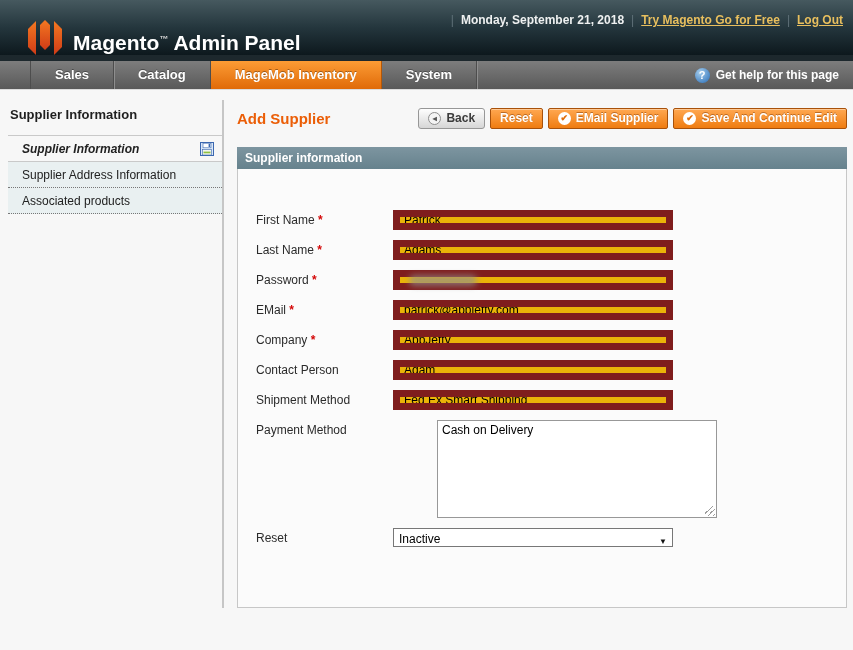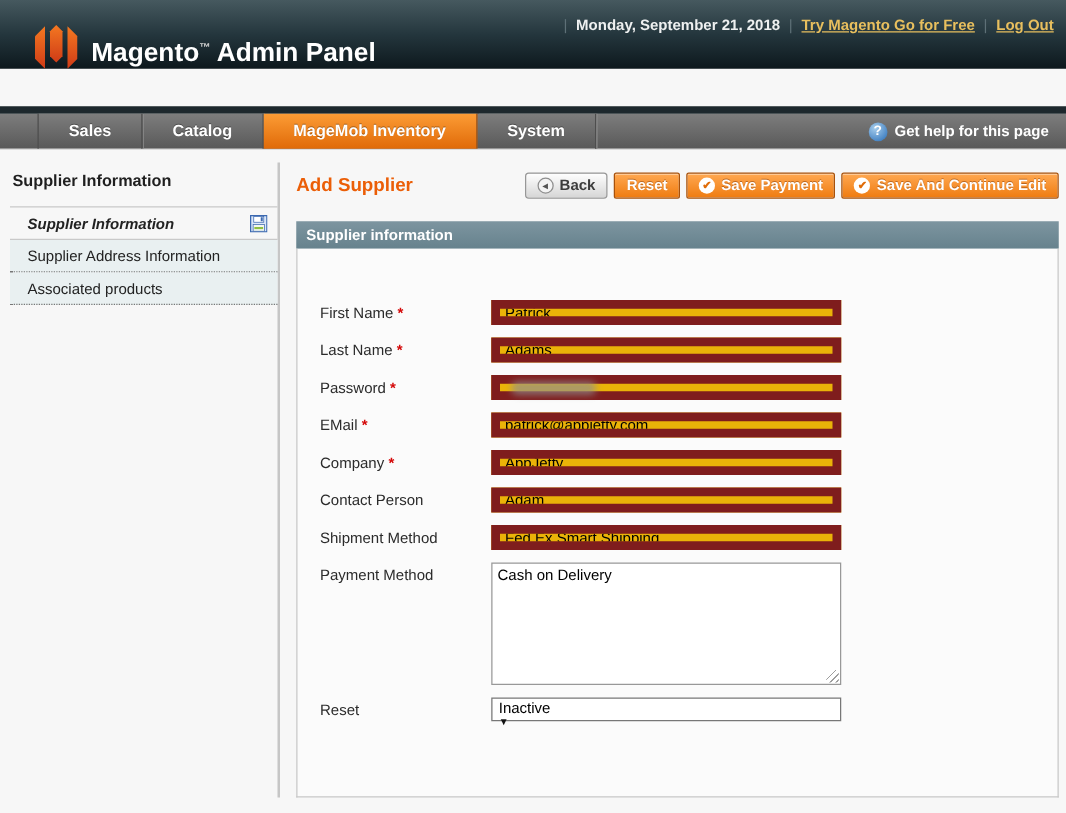--- a/index.html
+++ b/index.html
@@ -12,21 +12,21 @@
   .logo{width:34px;height:38px;display:block;flex-shrink:0;}
   .brand{color:#fff;font-size:21px;font-weight:bold;margin-left:11px;white-space:nowrap;}
   .brand .tm{font-size:9px;vertical-align:super;color:#d7d7d7;font-weight:bold;}
   .hdr-right{margin-left:auto;align-self:flex-start;margin-top:13px;display:flex;align-items:center;gap:7px;
              color:#eef0f0;font-size:12px;font-weight:bold;white-space:nowrap;}
   .hdr-sep{color:#5e7077;font-weight:normal;}
   .hdr-link{color:#e8bf5e;text-decoration:underline;cursor:pointer;}
 
   
   .nav{height:28px;background:linear-gradient(180deg,#7d7d7d,#595959);border-top:6px solid #1d282d;
-       border-bottom:1px solid #dcdcdc;display:flex;padding-left:30px;margin-top:30px;}
+       border-bottom:1px solid #dcdcdc;display:flex;padding-left:30px;}
   .nav-item{color:#fff;font-weight:bold;font-size:13px;line-height:28px;padding:0 24px;cursor:pointer;
             border-right:1px solid #4d4d4d;box-shadow:1px 0 0 #8e8e8e;text-shadow:0 -1px 0 rgba(0,0,0,.35);}
   .nav-item:first-child{border-left:1px solid #4d4d4d;}
   .nav-item.active{background:linear-gradient(180deg,#fc9c35,#e06a08);box-shadow:none;border-right:1px solid #b45708;}
   .nav-help{margin-left:auto;display:flex;align-items:center;gap:6px;color:#fff;font-weight:bold;font-size:12px;
             padding-right:14px;cursor:pointer;}
   .help-ic{width:15px;height:15px;border-radius:50%;flex-shrink:0;
            background:radial-gradient(circle at 35% 30%,#a6cdec,#4684c4 75%);
            color:#fff;font-size:11px;font-weight:bold;text-align:center;line-height:15px;}
 
@@ -58,28 +58,28 @@
                font-weight:bold;font-size:12px;padding-left:8px;}
   .fieldset{border:1px solid #c7c7c7;border-top:none;background:#fbfbfb;height:439px;box-sizing:border-box;
             padding:41px 15px 0 18px;}
   .frow{display:flex;align-items:flex-start;margin-bottom:10px;}
   .flabel{width:137px;flex-shrink:0;font-size:12px;color:#2b2b2b;line-height:20px;}
   .req{color:#d40707;font-weight:bold;}
   .finput{width:280px;height:20px;box-sizing:border-box;border:7px solid #7f1d1d;background:#eab308;
           font-size:12px;font-family:"Liberation Sans",sans-serif;padding:2px 4px;color:#000;}
   .finput.pass{display:flex;align-items:center;}
   .blob{width:68px;height:11px;background:#8f8f8f;border-radius:5px;filter:blur(3px);margin-left:5px;opacity:.7;}
-  .ta-wrap{position:relative;}
+  .ta-wrap{position:relative;margin-left:44px;}
   .ftextarea{width:280px;height:98px;box-sizing:border-box;border:1px solid #989898;background:#fff;display:block;
              font-size:12px;font-family:"Liberation Sans",sans-serif;padding:2px 4px;color:#000;resize:none;}
   .ta-handle{position:absolute;right:2px;bottom:2px;width:10px;height:10px;cursor:nwse-resize;
              background-image:linear-gradient(135deg,transparent 0 35%,#9d9d9d 35% 42%,transparent 42% 60%,
              #9d9d9d 60% 67%,transparent 67% 85%,#9d9d9d 85% 92%,transparent 92%);}
   .fselect{width:280px;height:19px;box-sizing:border-box;border:1px solid #777;background:#fff;display:flex;
-           align-items:flex-start;padding:0 5px;font-size:12px;color:#000;cursor:pointer;flex-direction:column;}
+           align-items:flex-end;padding:0 5px;font-size:12px;color:#000;cursor:pointer;}
   .sel-val{flex:1;}
   .sel-arrow{font-size:8px;color:#111;}
 </style>
 </head>
 <body>
 
 <div class="page">
 
   <div class="hdr">
     <svg class="logo" viewBox="0 0 34 38">
@@ -147,21 +147,21 @@
         <div class="btns">
           <div class="btn btn-back">
             <span class="back-ic">◂</span>
             <span>Back</span>
           </div>
           <div class="btn btn-orange">
             <span>Reset</span>
           </div>
           <div class="btn btn-orange">
             <span class="check-ic">✔</span>
-            <span>Save Payment</span>
+            <span>EMail Supplier</span>
           </div>
           <div class="btn btn-orange">
             <span class="check-ic">✔</span>
             <span>Save And Continue Edit</span>
           </div>
         </div>
       </div>
 
       <div class="section-bar">Supplier information</div>
       <div class="fieldset" id="form-rows">

